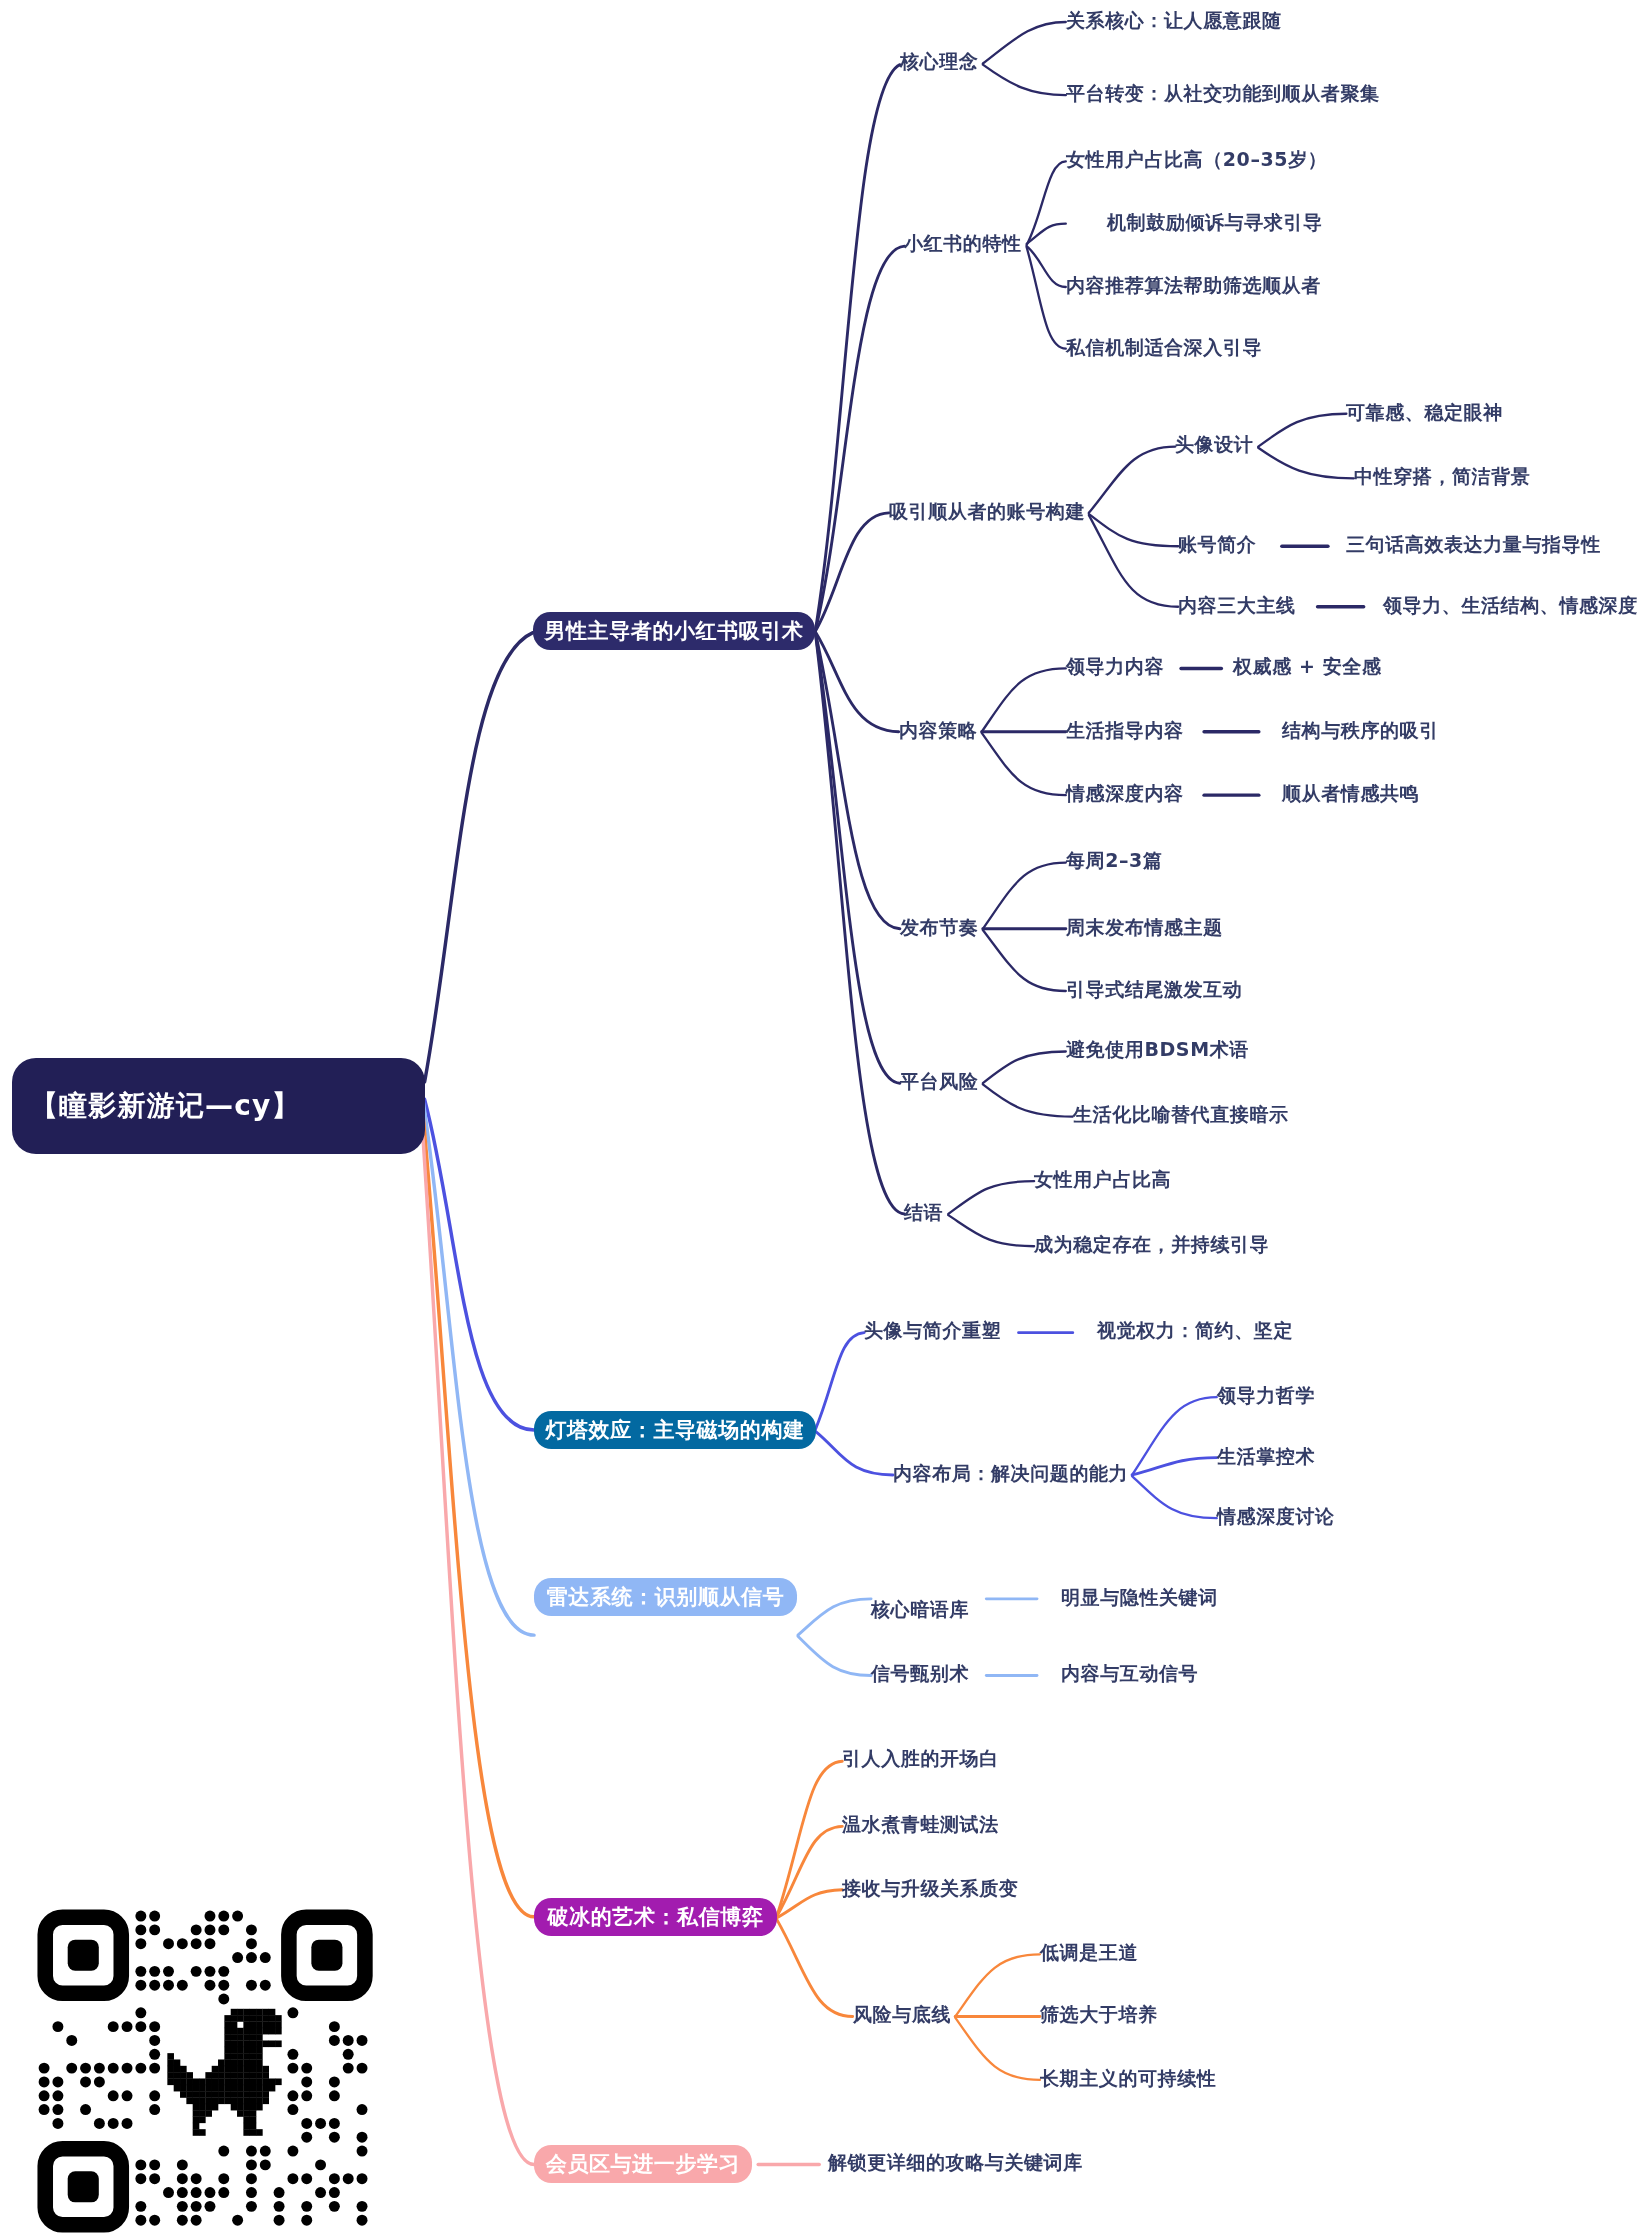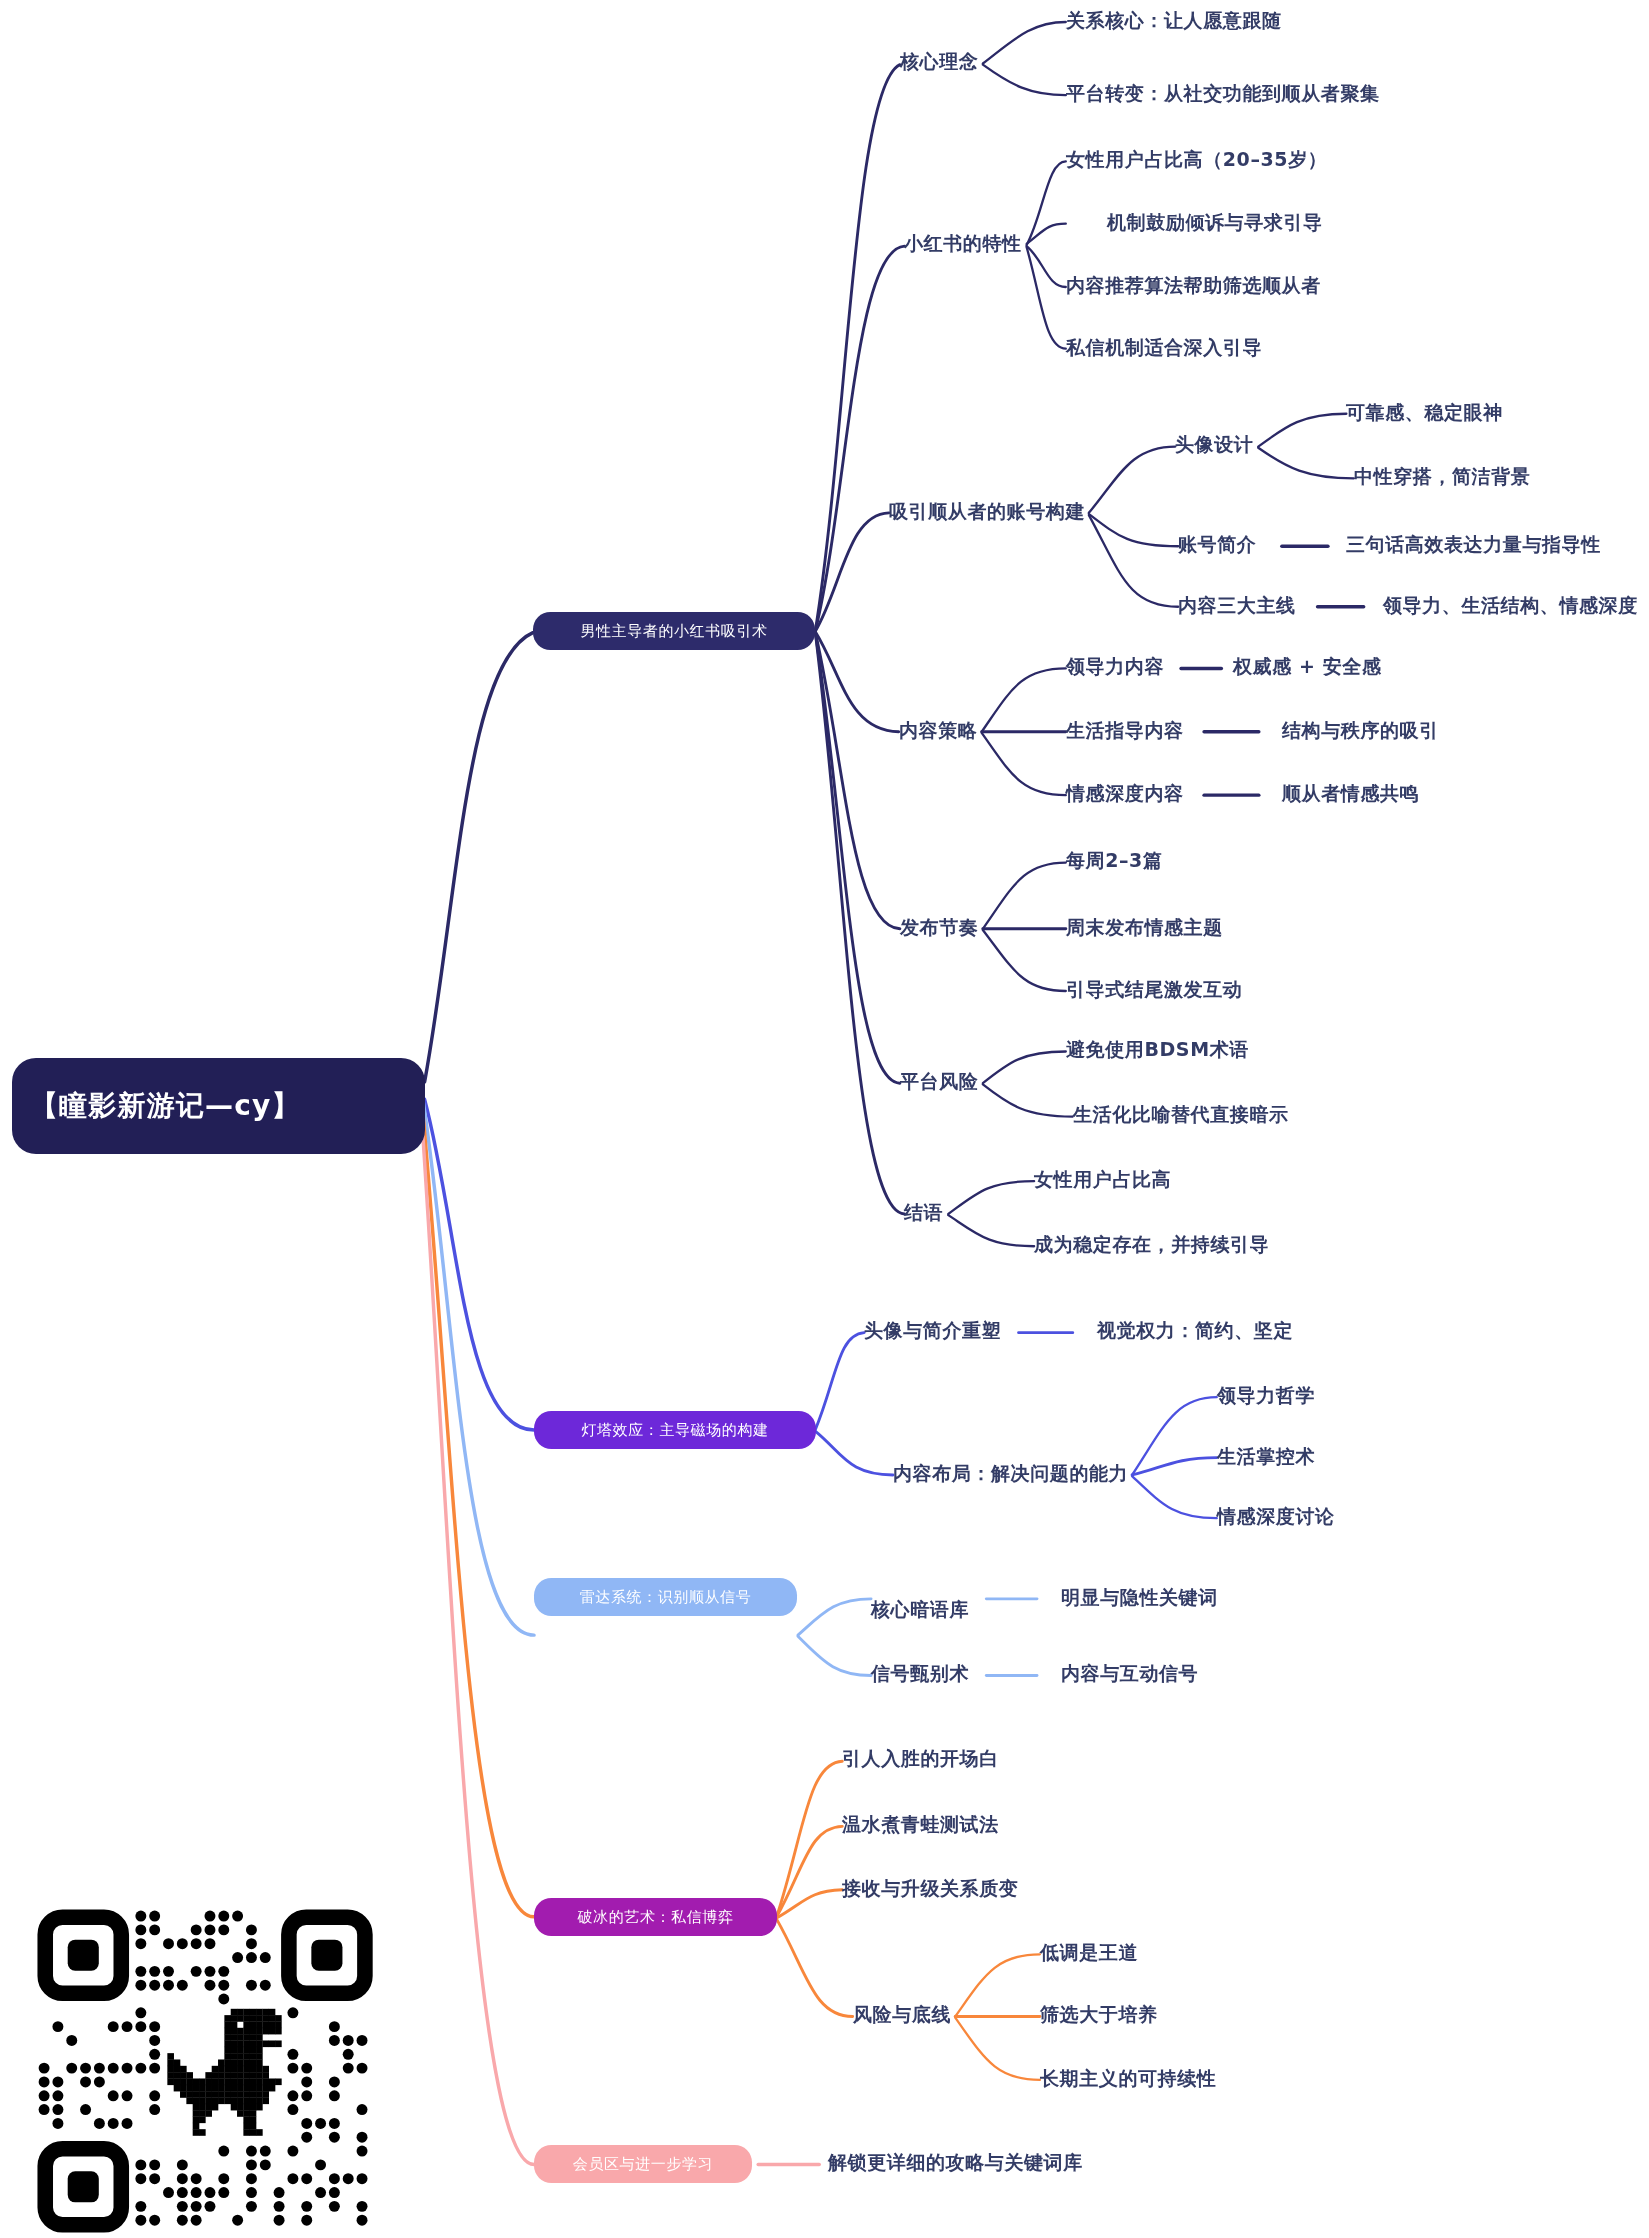--- a/index.html
+++ b/index.html
@@ -7,27 +7,27 @@
     width:1650px;height:2239px;position:relative;background:#ffffff;
     font-family:"DejaVu Sans","Liberation Sans",sans-serif;
     overflow:hidden;
   }
   #edges{position:absolute;left:0;top:0;width:1650px;height:2239px;}
   .leaf{
     position:absolute;font-size:19px;font-weight:600;color:#333c66;
     white-space:nowrap;transform:translateY(-52%);letter-spacing:0.6px;
   }
   .box{
-    position:absolute;color:#ffffff;font-weight:400;font-size:15px;
+    position:absolute;color:#ffffff;font-weight:700;font-size:21px;
     display:flex;align-items:center;justify-content:center;
     border-radius:17.3px;white-space:nowrap;letter-spacing:0.6px;
     box-sizing:border-box;
   }
   .box-b0{background:#2d2b6b;}
-  .box-b1{background:#6d28d9;}
+  .box-b1{background:#0369a1;}
   .box-b2{background:#90b7f5;}
   .box-b3{background:#a21caf;}
   .box-b4{background:#f9a8ab;}
   .root-box{
     position:absolute;left:11.5px;top:1058px;width:413px;height:96px;
     background:#221f56;color:#fff;border-radius:24px;
     display:flex;flex-direction:column;justify-content:center;align-items:flex-start;
     padding:0 18.4px;box-sizing:border-box;font-weight:700;font-size:28px;line-height:1.55;
     letter-spacing:1.2px;
   }

